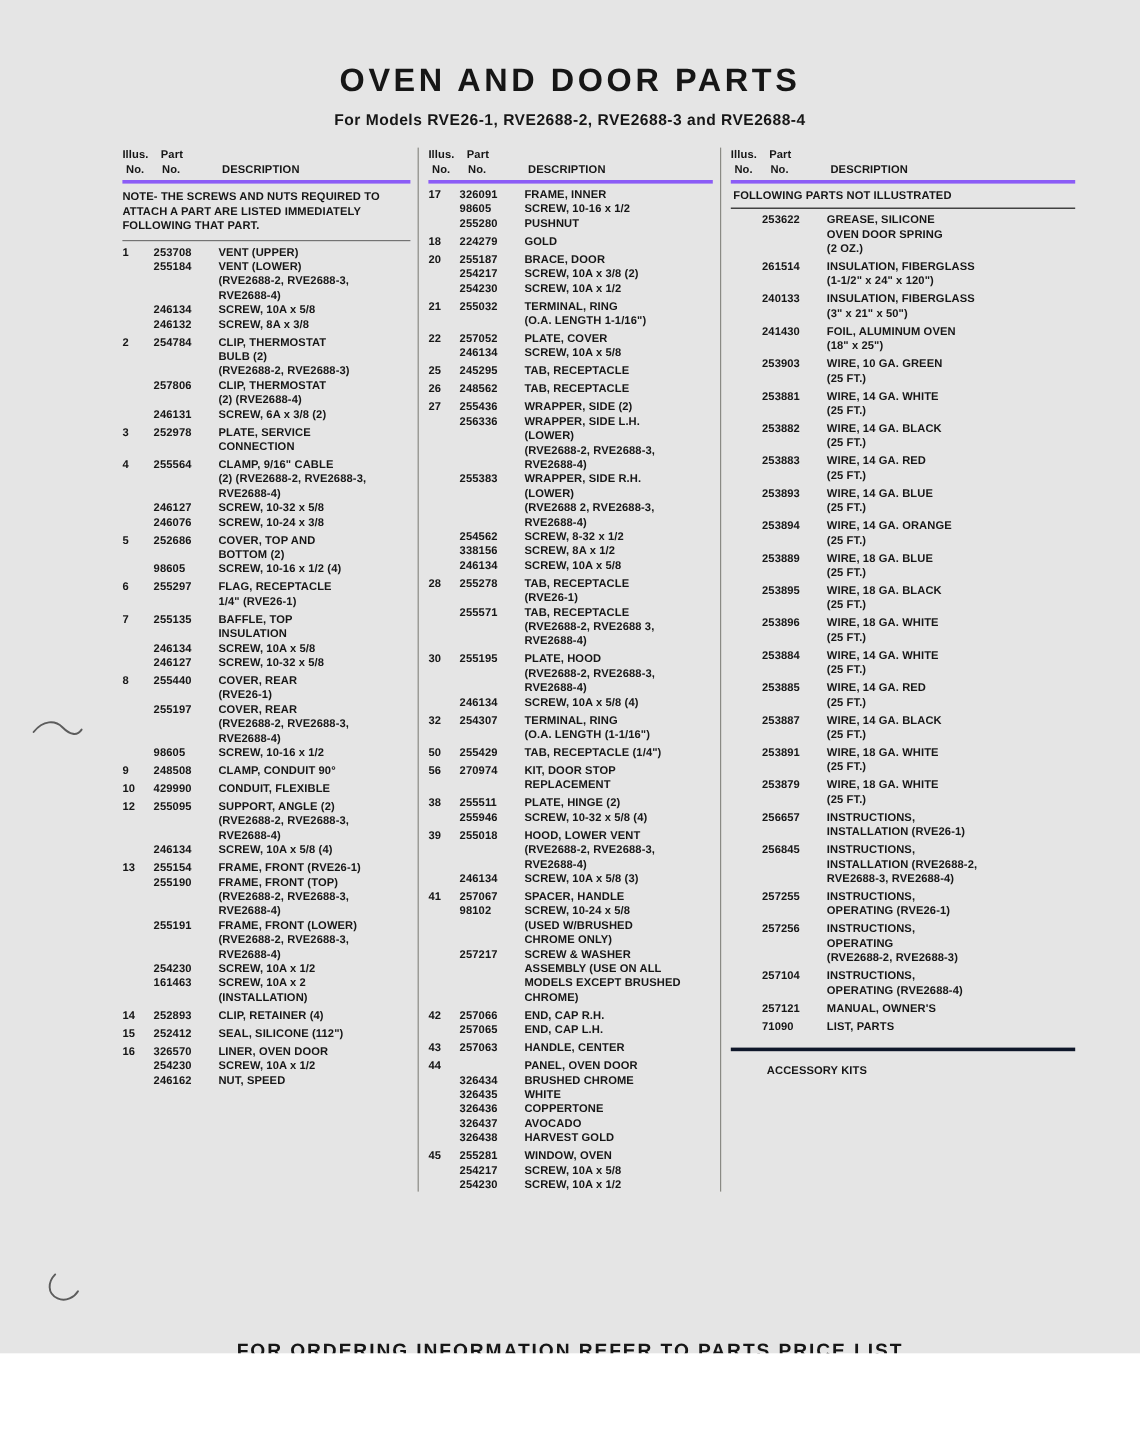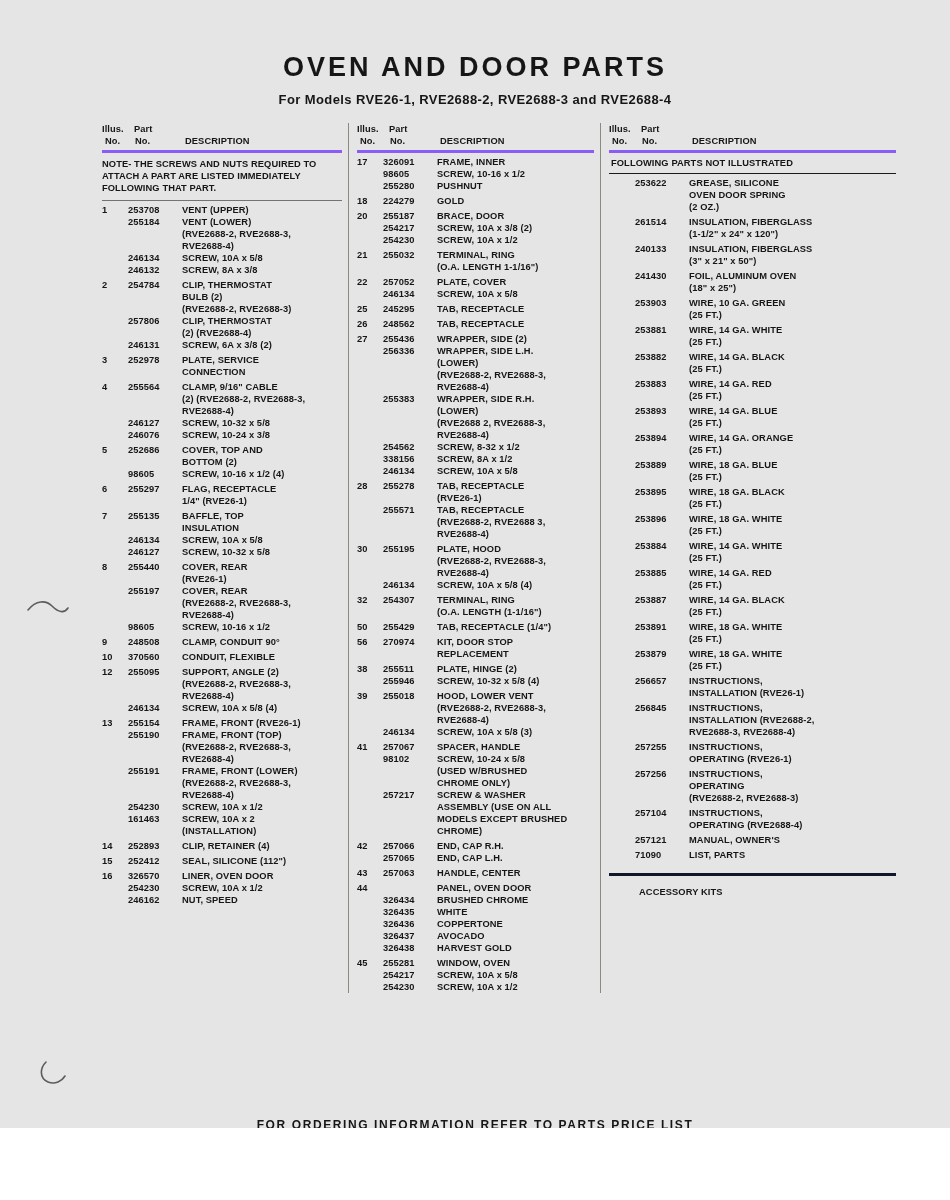--- a/index.html
+++ b/index.html
@@ -67,21 +67,21 @@
   .accessory{
     margin-top:12px;
     border-top:3px solid #0f172a;
     padding:10px 0 0 30px;
   }
   .kit{margin-top:14px;white-space:pre-line;}
   
   .footer-note{
     position:absolute;left:0;right:0;top:1118px;
     text-align:center;
-    font-size:12px;font-weight:bold;letter-spacing:1.6px;
+    font-size:16px;font-weight:bold;letter-spacing:1.6px;
   }
   .page-num{
     position:absolute;left:0;right:0;top:1144px;
     text-align:center;font-size:9.5px;font-weight:bold;
   }
   .doc-num{
     position:absolute;right:105px;top:1141px;
     font-size:9.5px;font-weight:bold;
   }
   .handwriting{
@@ -242,21 +242,21 @@
             <span class="c-part">98605</span>
             <span class="c-desc">SCREW, 10-16 x 1/2</span>
           </div>
           <div class="row grp">
             <span class="c-illus">9</span>
             <span class="c-part">248508</span>
             <span class="c-desc">CLAMP, CONDUIT 90°</span>
           </div>
           <div class="row grp">
             <span class="c-illus">10</span>
-            <span class="c-part">370560</span>
+            <span class="c-part">429990</span>
             <span class="c-desc">CONDUIT, FLEXIBLE</span>
           </div>
           <div class="row grp">
             <span class="c-illus">12</span>
             <span class="c-part">255095</span>
             <span class="c-desc">SUPPORT, ANGLE (2)
 (RVE2688-2, RVE2688-3,
 RVE2688-4)</span>
           </div>
           <div class="row">

